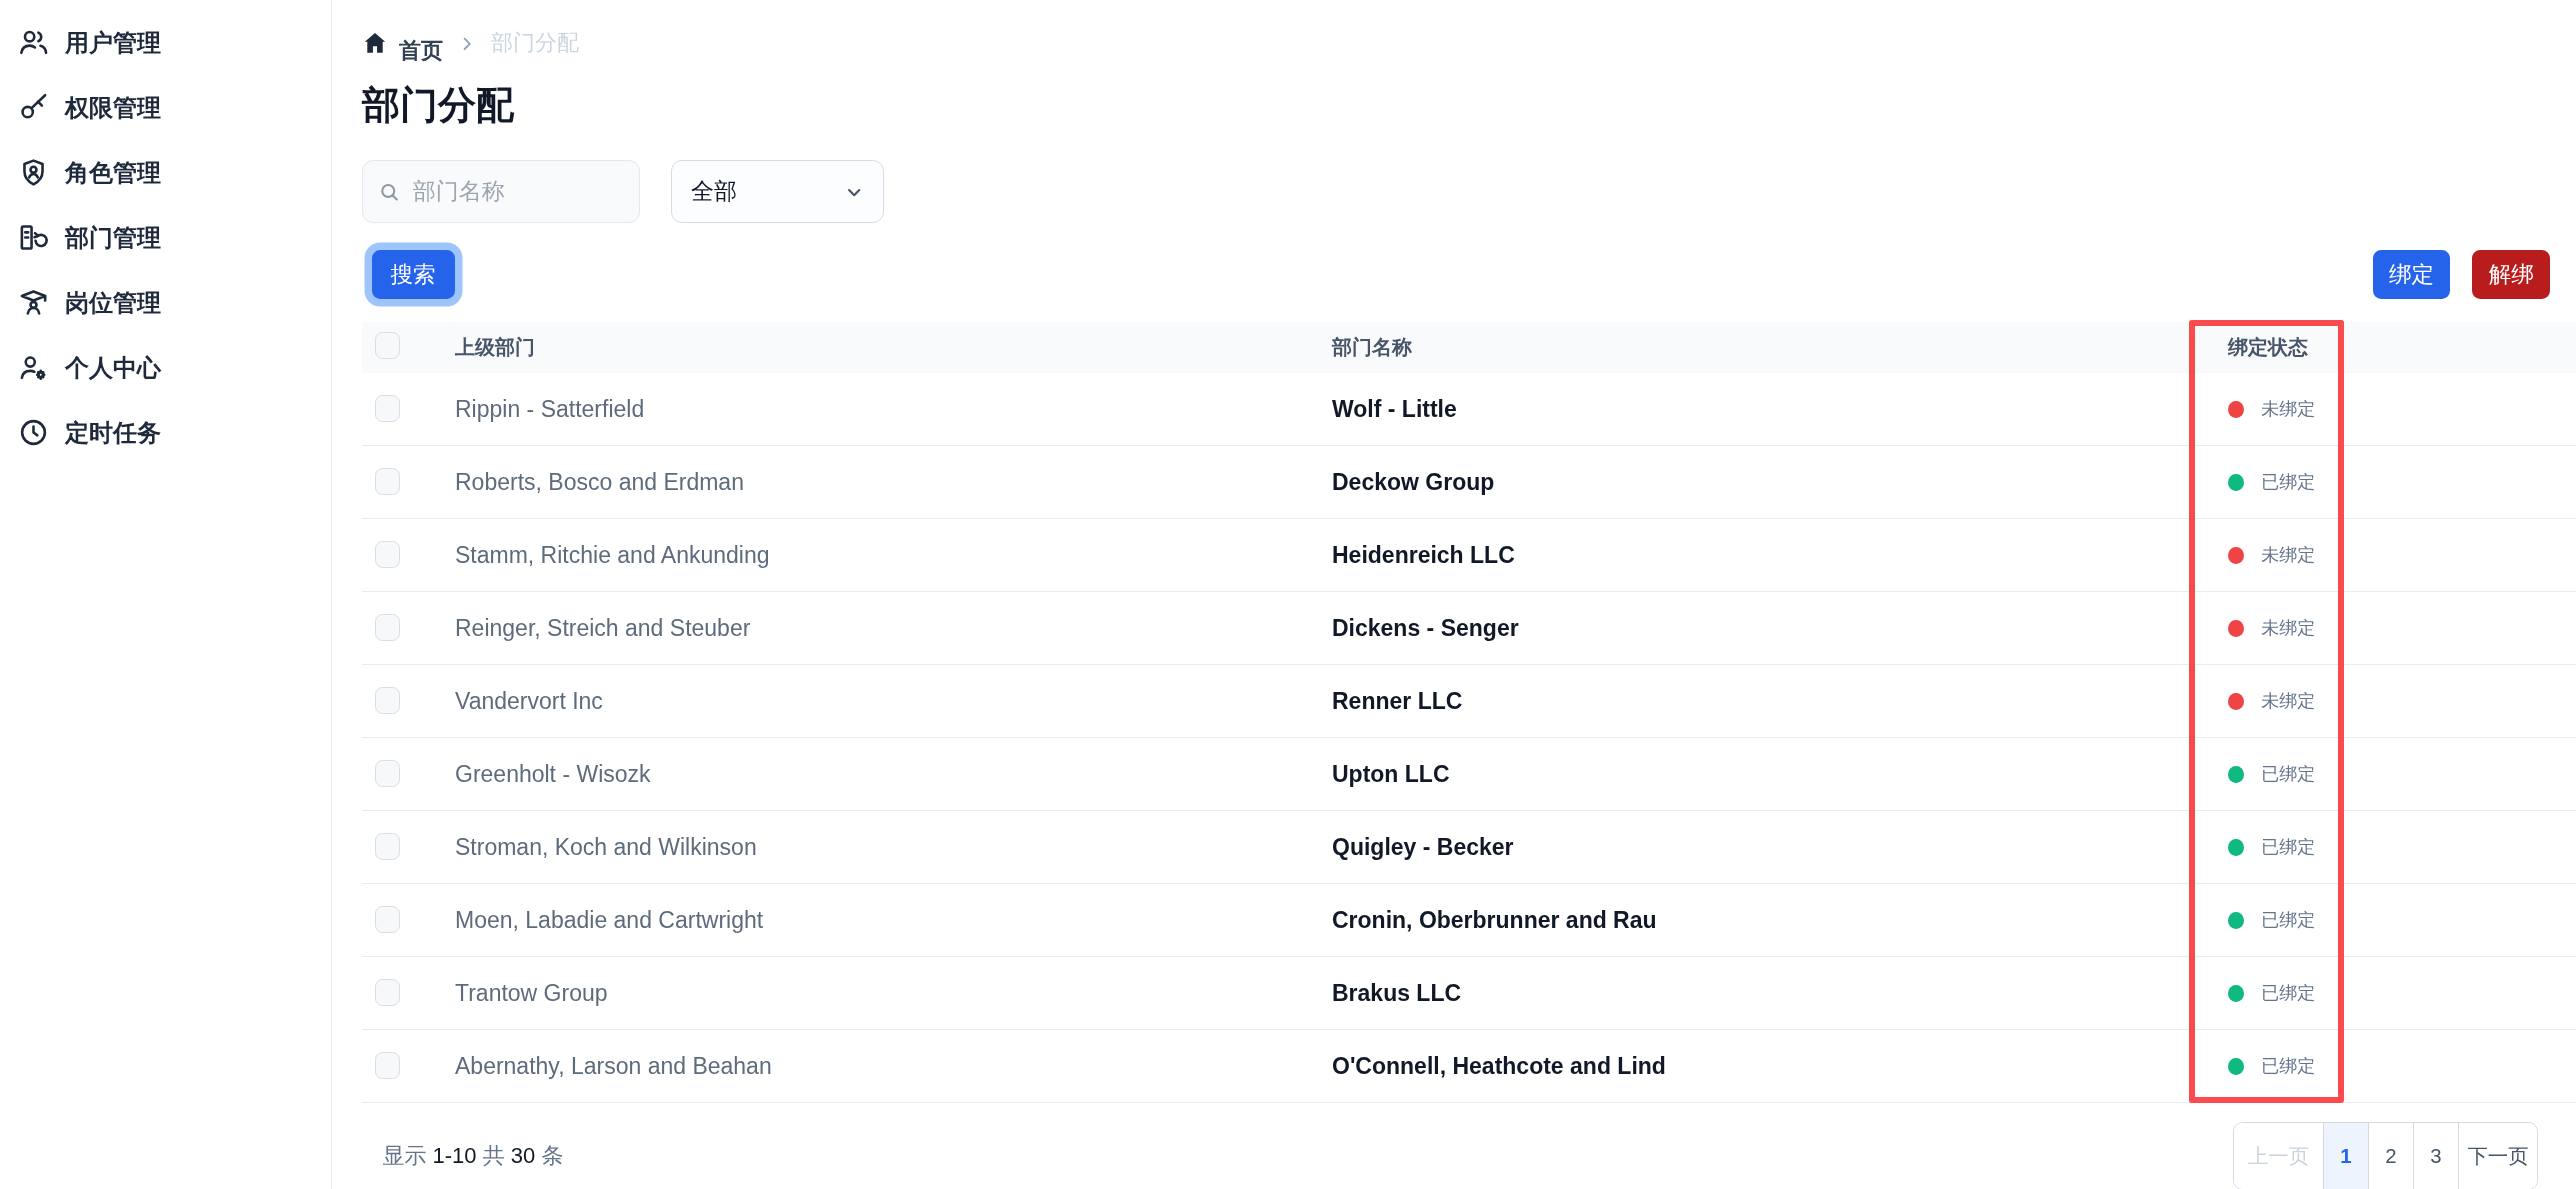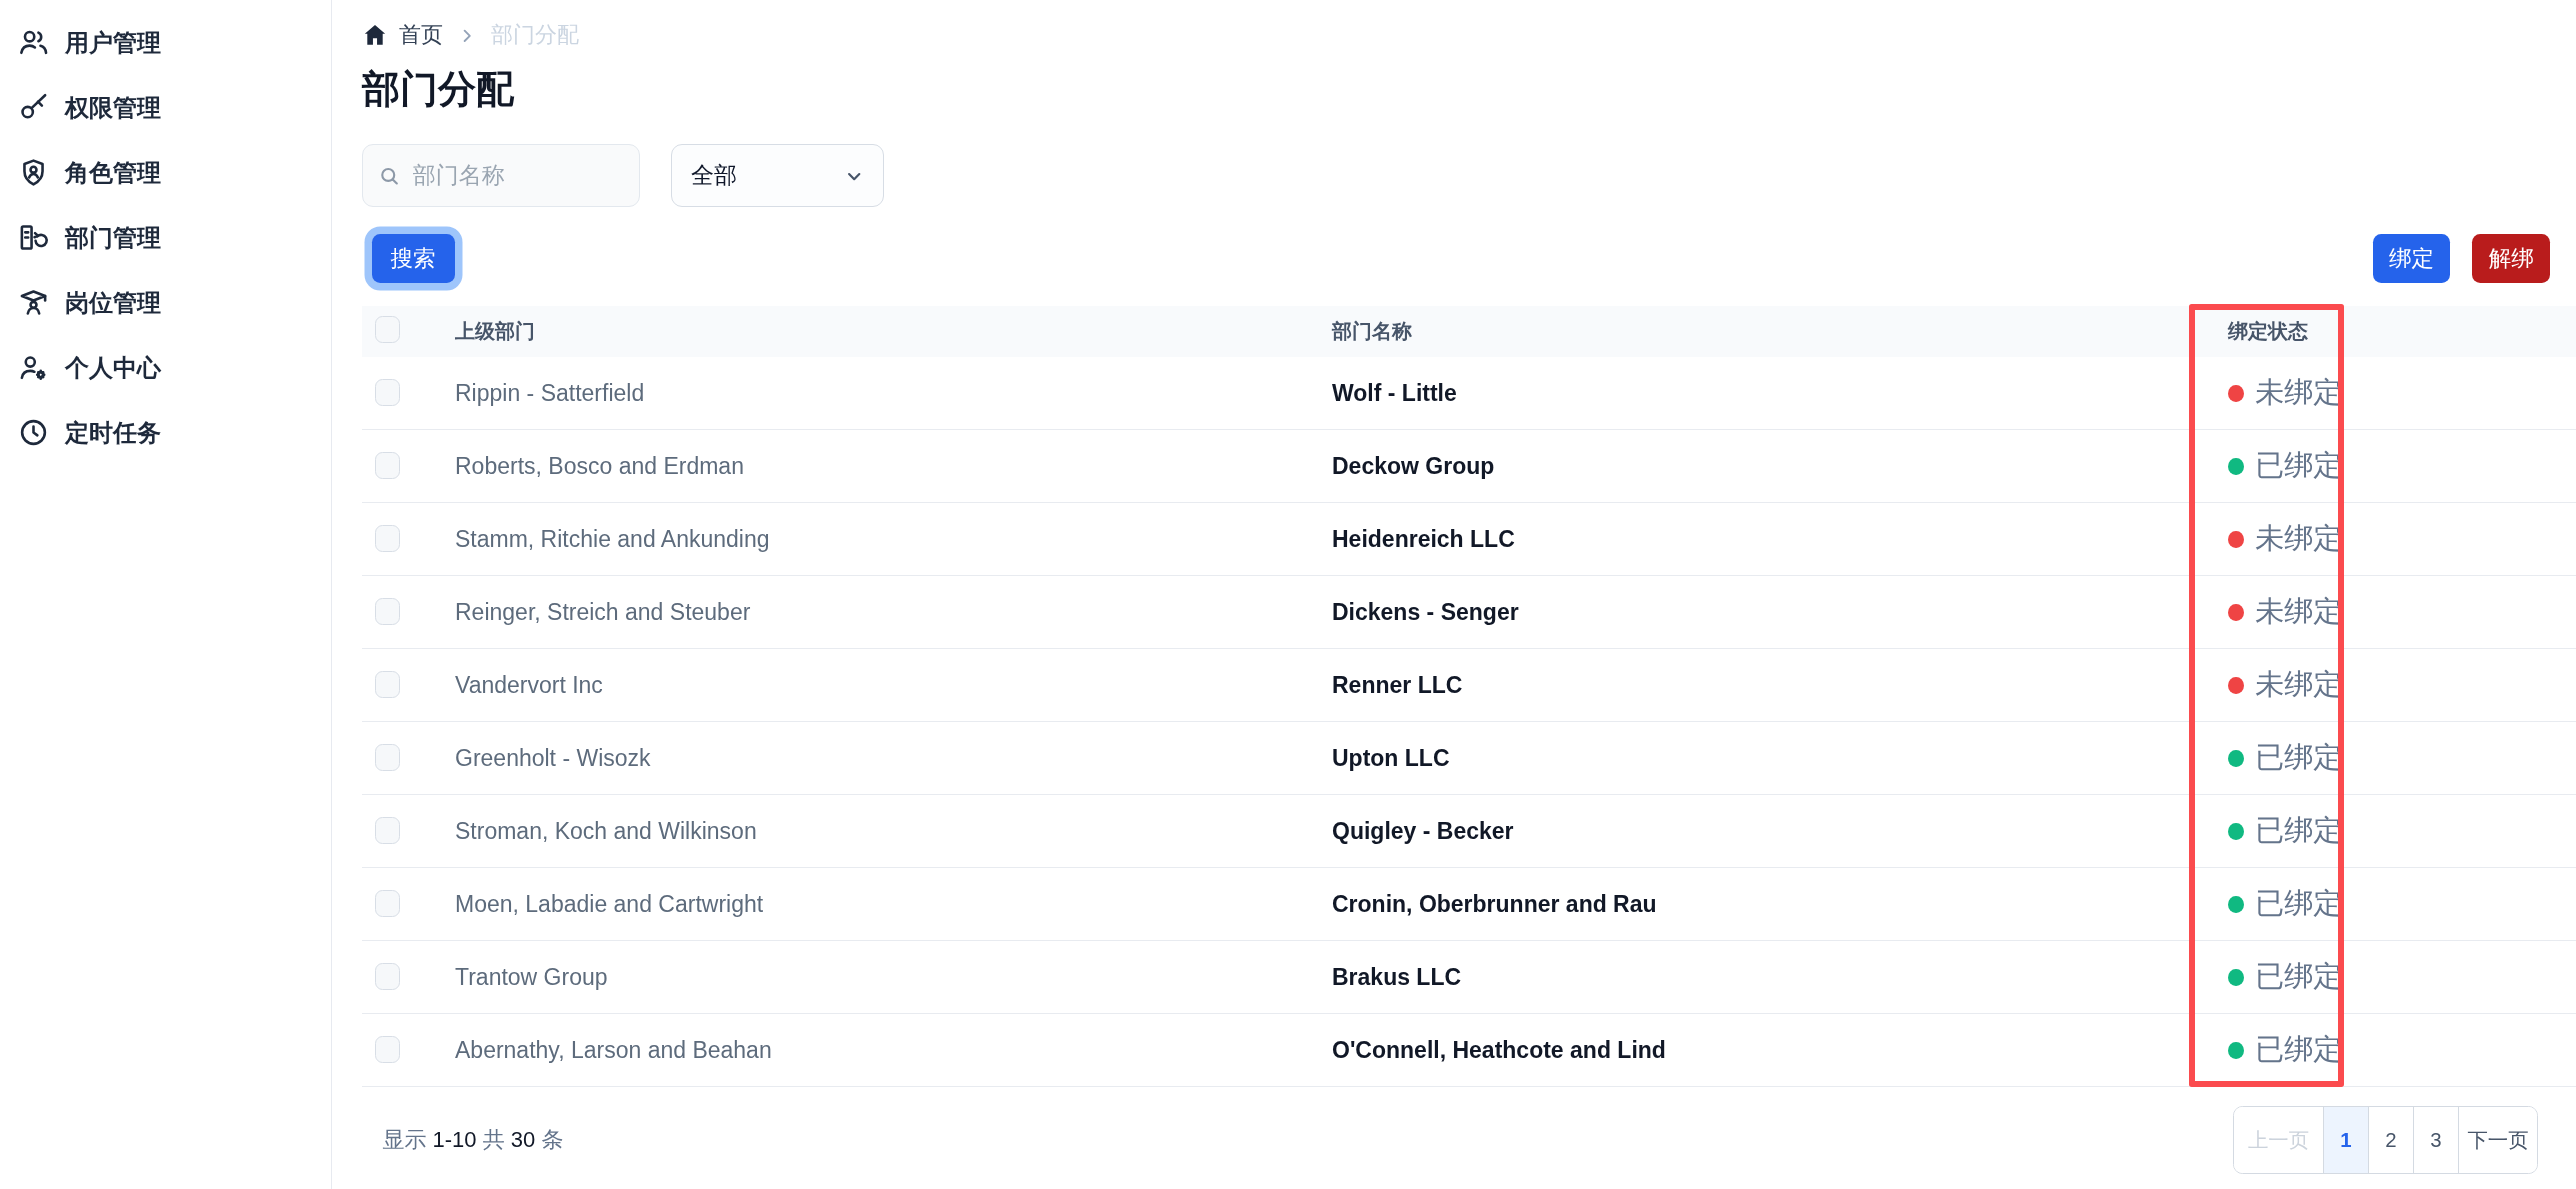--- a/index.html
+++ b/index.html
@@ -11,21 +11,21 @@
   .sidebar { width:332px; flex:0 0 332px; border-right:1.4px solid #e7eaf0; padding-top:10.2px; background:#fff; }
   .side-item { height:65px; display:flex; align-items:center; gap:16.3px; padding-left:17.7px;
                color:#1e293b; font-size:24px; font-weight:600; cursor:pointer; }
   .side-item svg { width:31px; height:31px; stroke:#1e293b; fill:none; stroke-width:2;
                    stroke-linecap:round; stroke-linejoin:round; flex:0 0 31px; }
 
   
   .main { flex:1; padding-left:30px; position:relative; }
   .breadcrumb { margin-top:20.4px; display:flex; align-items:center; gap:11px; font-size:22px; }
   .breadcrumb .home-ic { width:26px; height:26px; fill:#1e293b; }
-  .crumb-home { color:#334155; font-weight:400; }
+  .crumb-home { color:#334155; font-weight:700;margin-top:16px; }
   .crumb-sep { stroke:#94a3b8; width:17.7px; height:17.7px; fill:none; stroke-width:2.6; stroke-linecap:round; stroke-linejoin:round; margin:0 4.1px; }
   .crumb-cur { color:#cbd5e1; }
 
   .page-title { margin-top:19px; font-size:38px; line-height:41px; font-weight:700; color:#111827; }
 
   
   .filters { margin-top:34px; display:flex; gap:31px; }
   .search-box { width:278px; height:63px; border:1.4px solid #e3e8ee; background:#f9fafb; border-radius:11px;
                 display:flex; align-items:center; padding:0 16.3px; gap:12.3px; }
   .search-box svg { width:24.5px; height:24.5px; stroke:#8d99a8; fill:none; stroke-width:2.4; stroke-linecap:round; }
@@ -48,21 +48,21 @@
 
   
   .table-wrap { margin-top:23px; position:relative; }
   .thead, .trow { display:grid; grid-template-columns:93px 877px 896px 1fr; align-items:center; }
   .thead { height:51px; background:#f8fafc; font-size:20px; font-weight:600; color:#475569; }
   .trow { height:73px; border-bottom:1.4px solid #e8ebf0; background:#fff; }
   .checkbox { display:inline-block; width:24.5px; height:27px; border:1.4px solid #d8dee6; border-radius:7.5px;
               background:#f6f8fa; margin-left:13px; cursor:pointer; }
   .cell-parent { font-size:23px; color:#5d6b7c; }
   .cell-name { font-size:23px; color:#111827; font-weight:700; }
-  .cell-status { display:flex; align-items:center; gap:11px; font-size:29px; color:#64748b; }
+  .cell-status { display:flex; align-items:center; gap:17px; font-size:18px; color:#64748b; }
   .dot { width:16.3px; height:17.7px; border-radius:50%; display:inline-block; }
   .dot.unbound { background:#ef4444; }
   .dot.bound { background:#10b981; }
 
   .highlight-box { position:absolute; left:1827px; top:-2.7px; width:155px; height:783px;
                    border:6.8px solid #fb4b4e; border-radius:2.7px; pointer-events:none; }
 
   
   .footer { margin-top:19px; display:flex; align-items:center; justify-content:space-between; padding:0 38px 0 20.4px; }
   .summary { font-size:22px; color:#64748b; }

